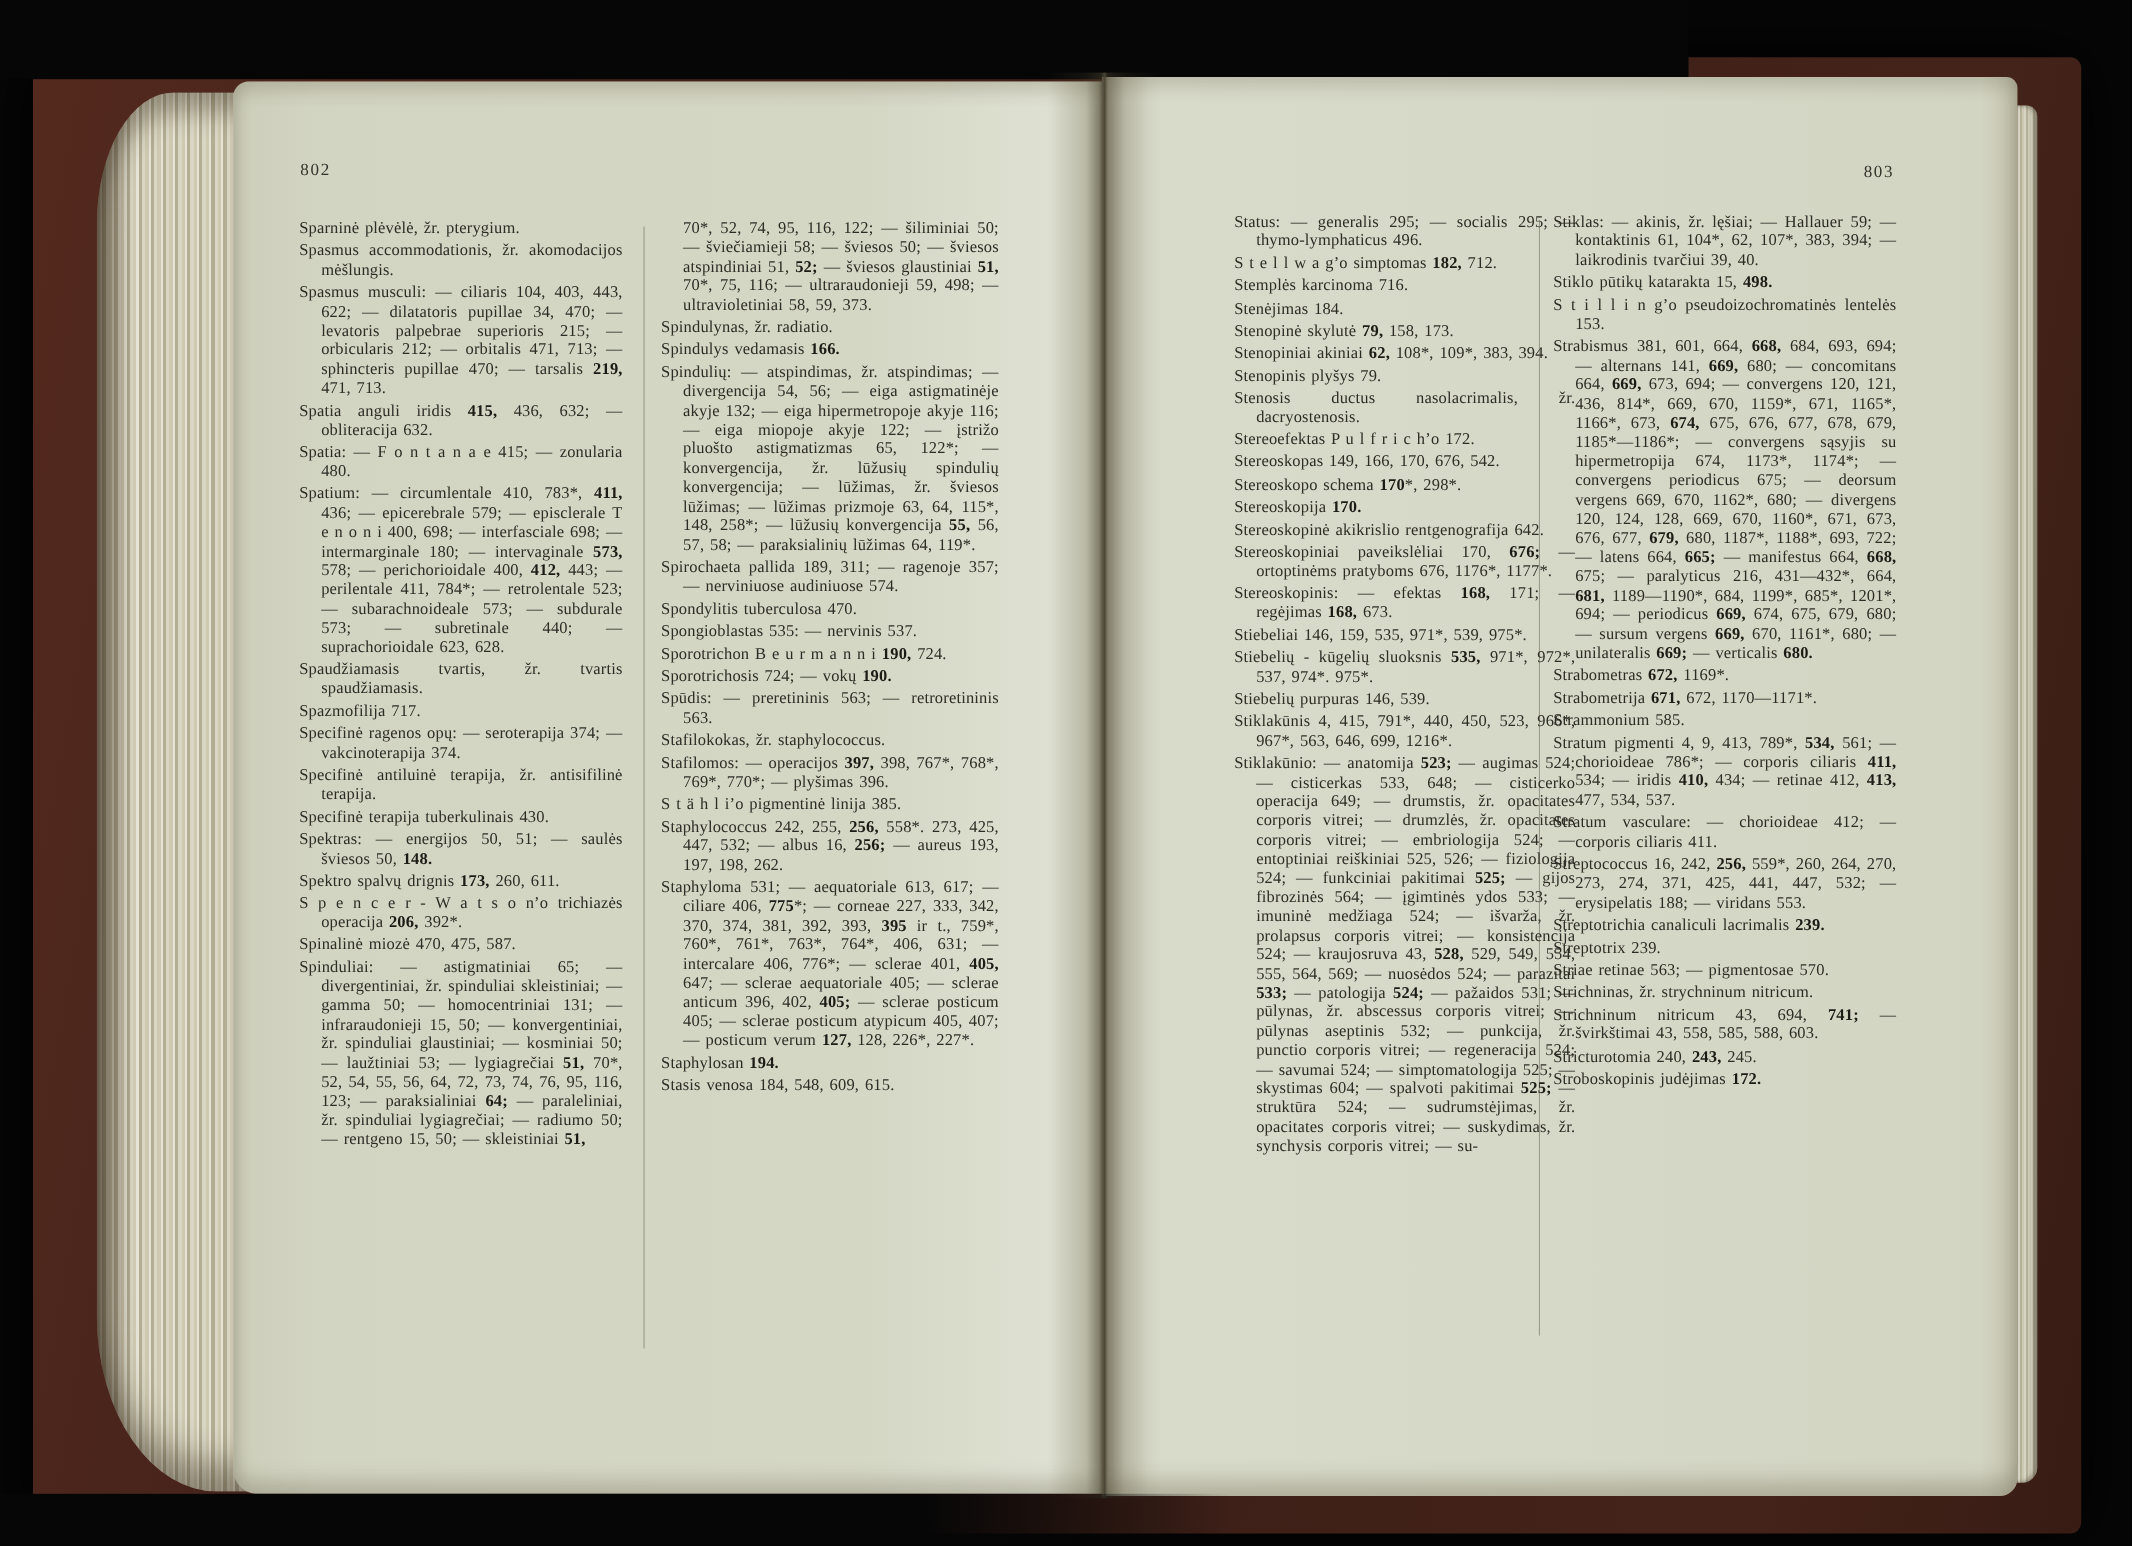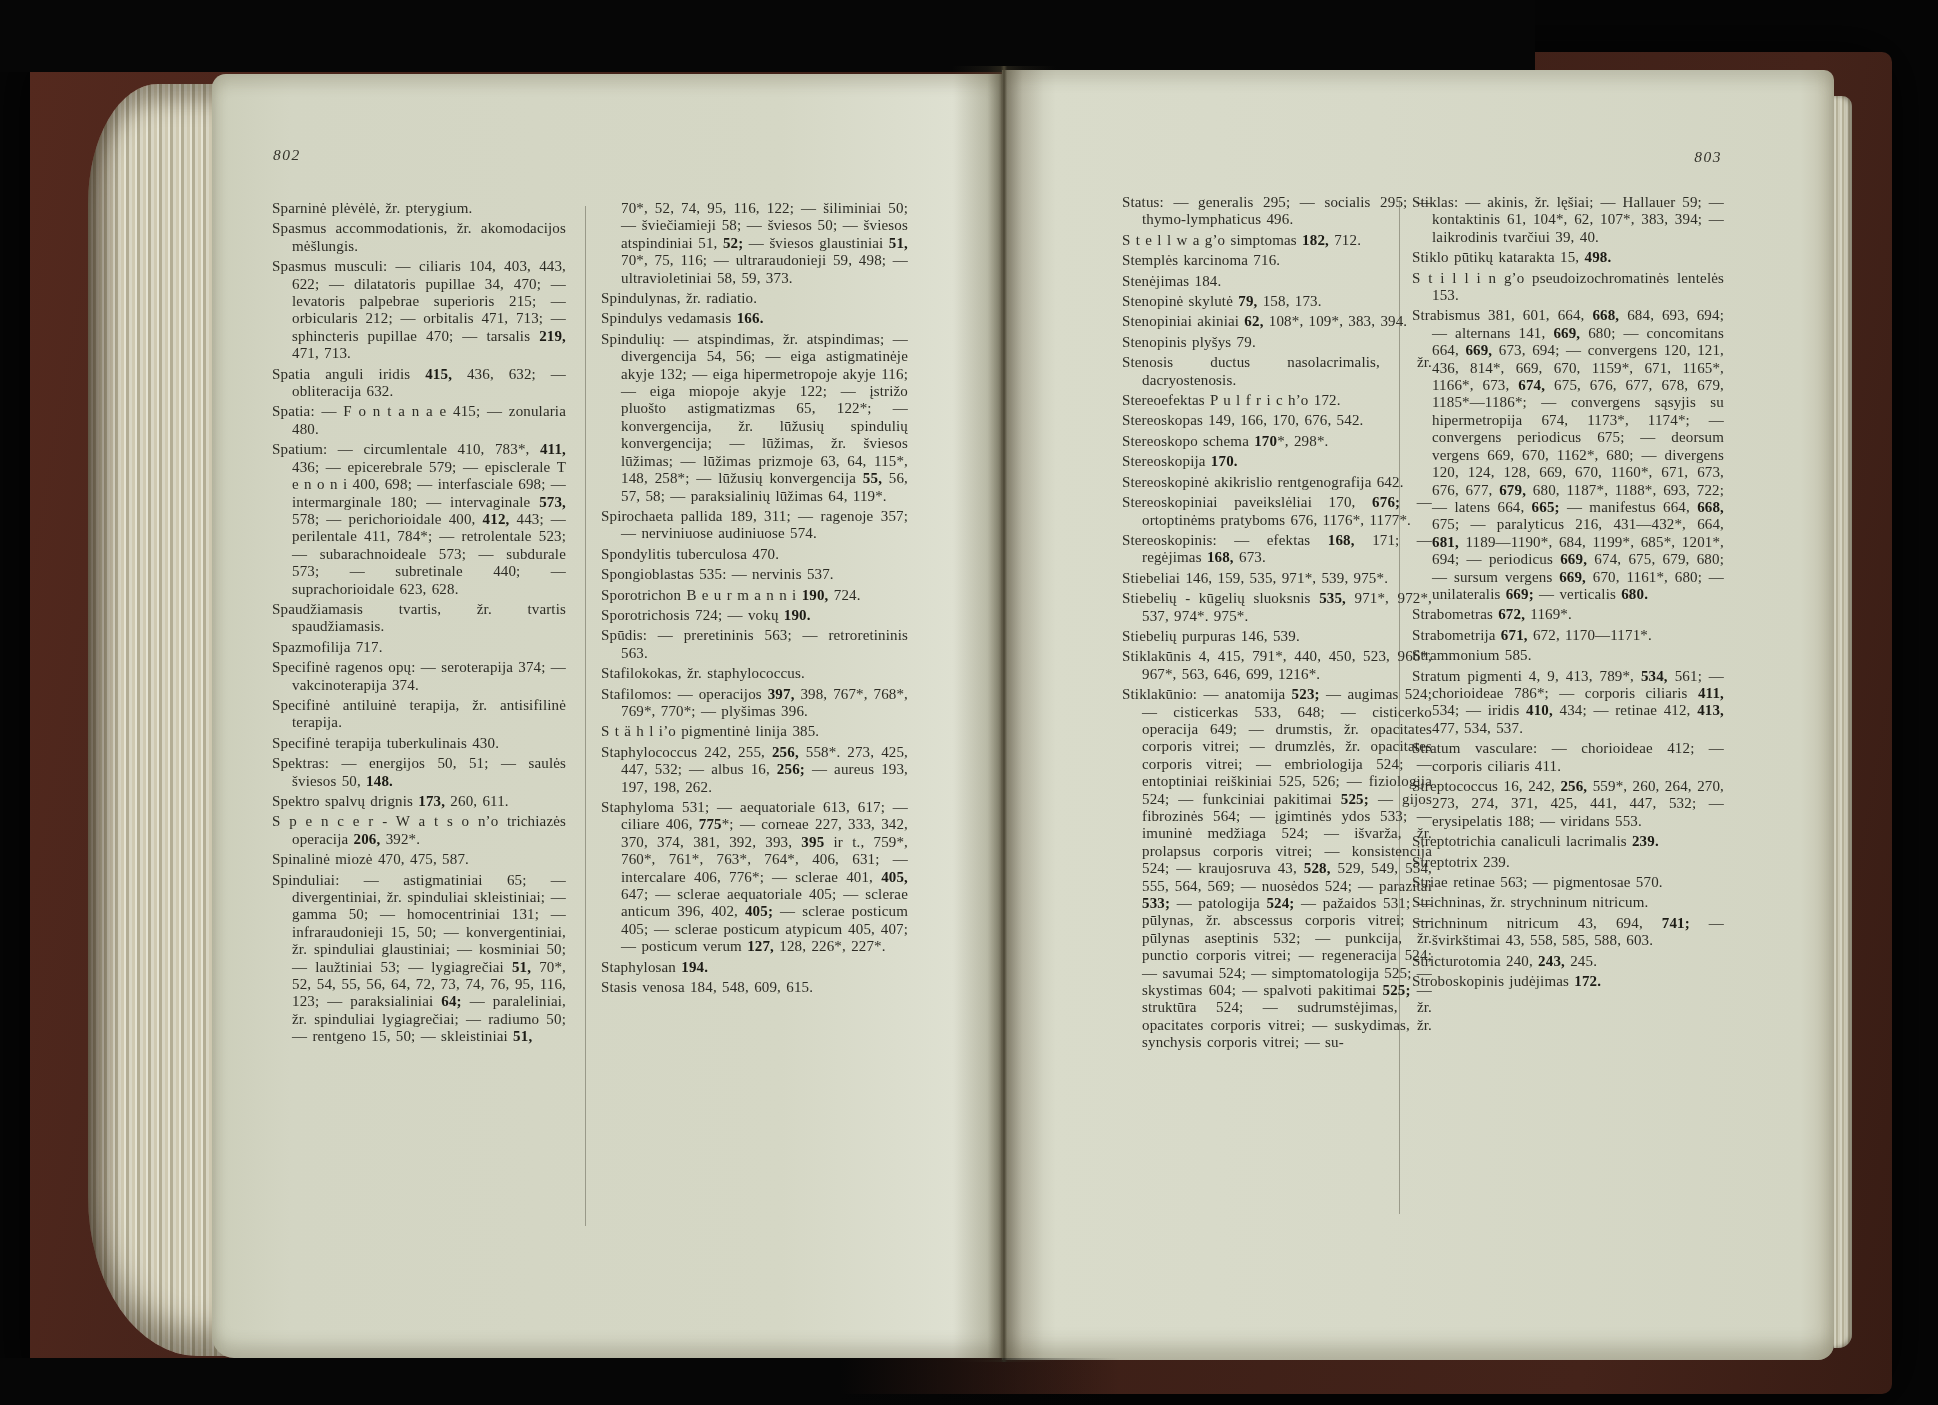--- a/index.html
+++ b/index.html
@@ -37,21 +37,21 @@
          border-radius:0 10px 14px 0;
          background:repeating-linear-gradient(90deg,#d6d4c2 0 2px,#b5b098 2px 4px,#ccc9b5 4px 6px);
          box-shadow:inset -3px 0 4px rgba(40,30,15,.45);}
 
   
   .gutter{position:absolute;left:952px;top:66px;width:104px;height:1296px;
          background:linear-gradient(90deg,rgba(90,82,60,0) 0%,rgba(90,82,60,.18) 34%,rgba(70,64,46,.5) 47%,
                    #4a4534 50%,rgba(70,64,46,.42) 53%,rgba(90,82,60,.15) 68%,rgba(90,82,60,0) 100%);}
 
   
-  .pagenum{position:absolute;font-size:15.5px;letter-spacing:1.5px;color:#33322a;font-style:italic;}
+  .pagenum{position:absolute;font-size:15.5px;letter-spacing:1.5px;color:#33322a;}
   .col{position:absolute;overflow:hidden;color:#2d2c25;font-size:15px;line-height:17.4px;}
   .entry{margin:0 0 3px 0;text-align:justify;text-indent:-20px;padding-left:20px;
          letter-spacing:.01em;word-spacing:.09em;}
   .entry.cont{text-indent:0;}
   .entry b{font-weight:700;color:#1c1b15;}
   .rule{position:absolute;width:0;border-left:1px solid rgba(72,70,56,.42);}
 </style>
 </head>
 <body>
 

